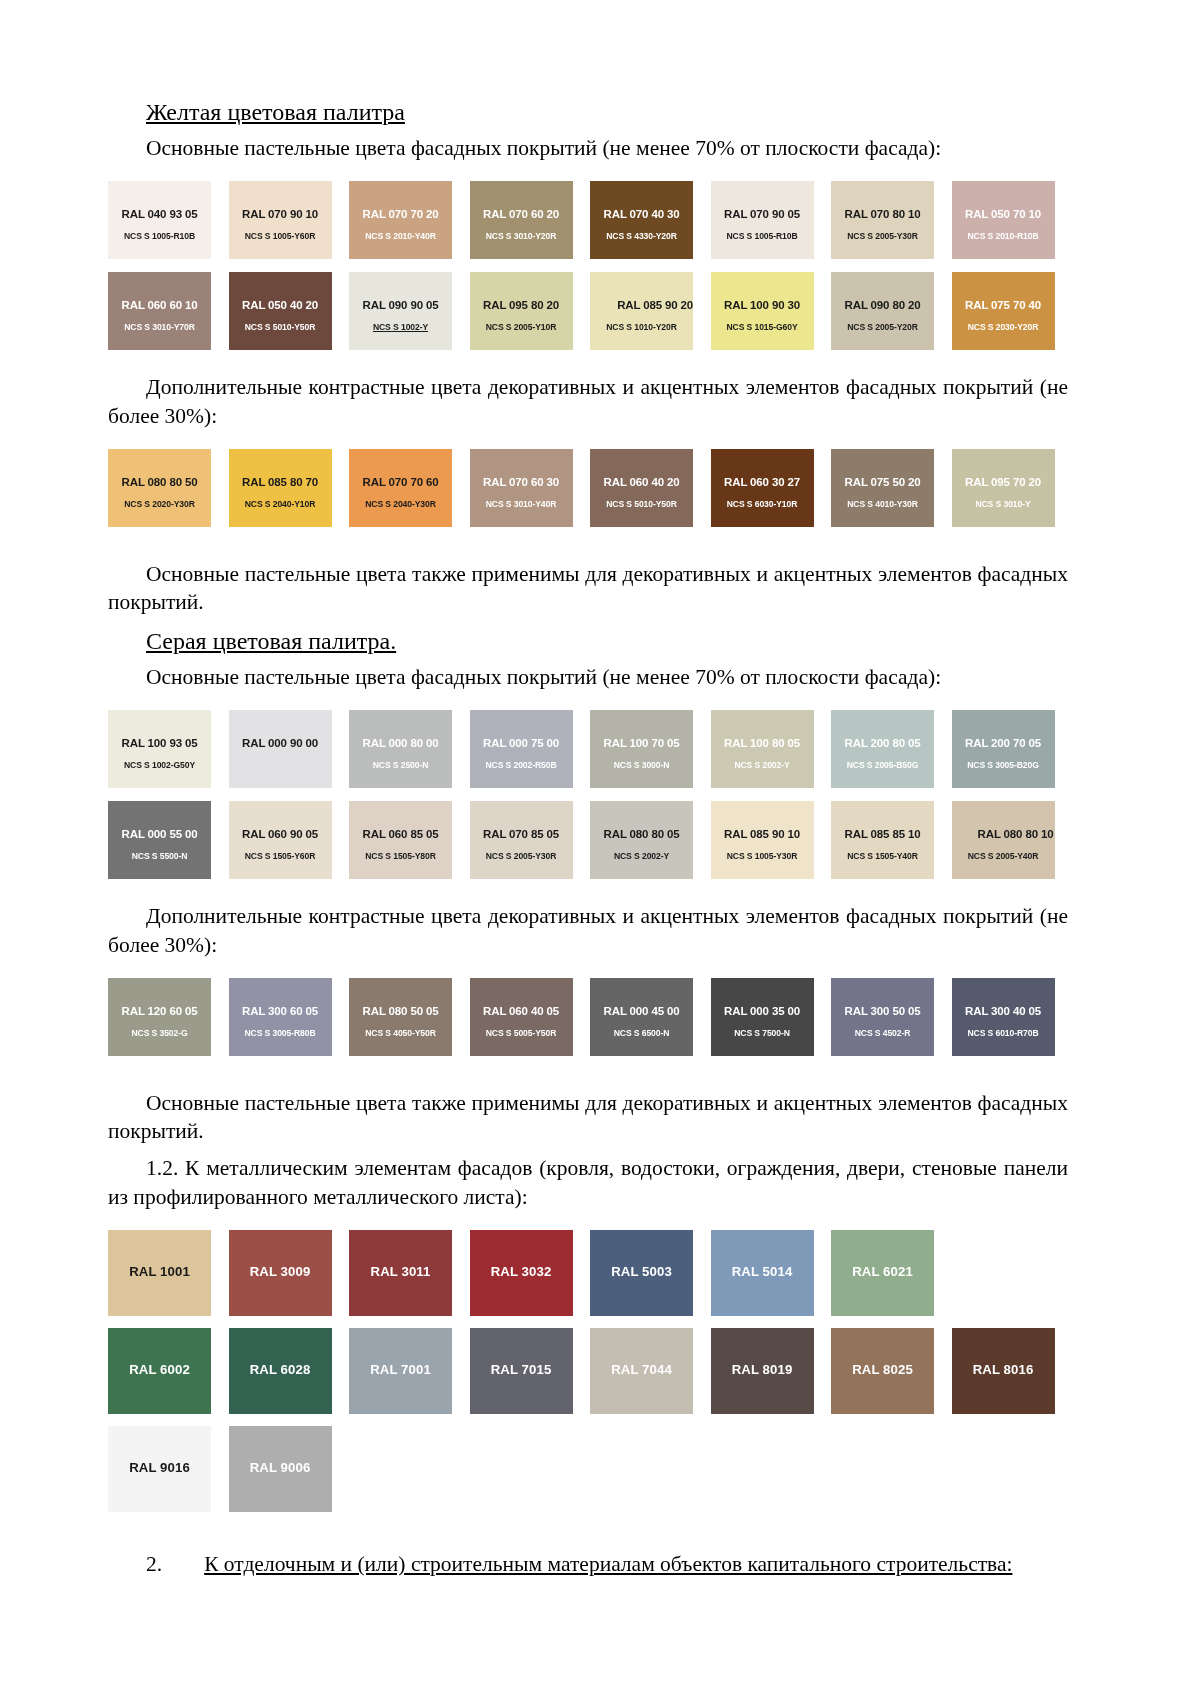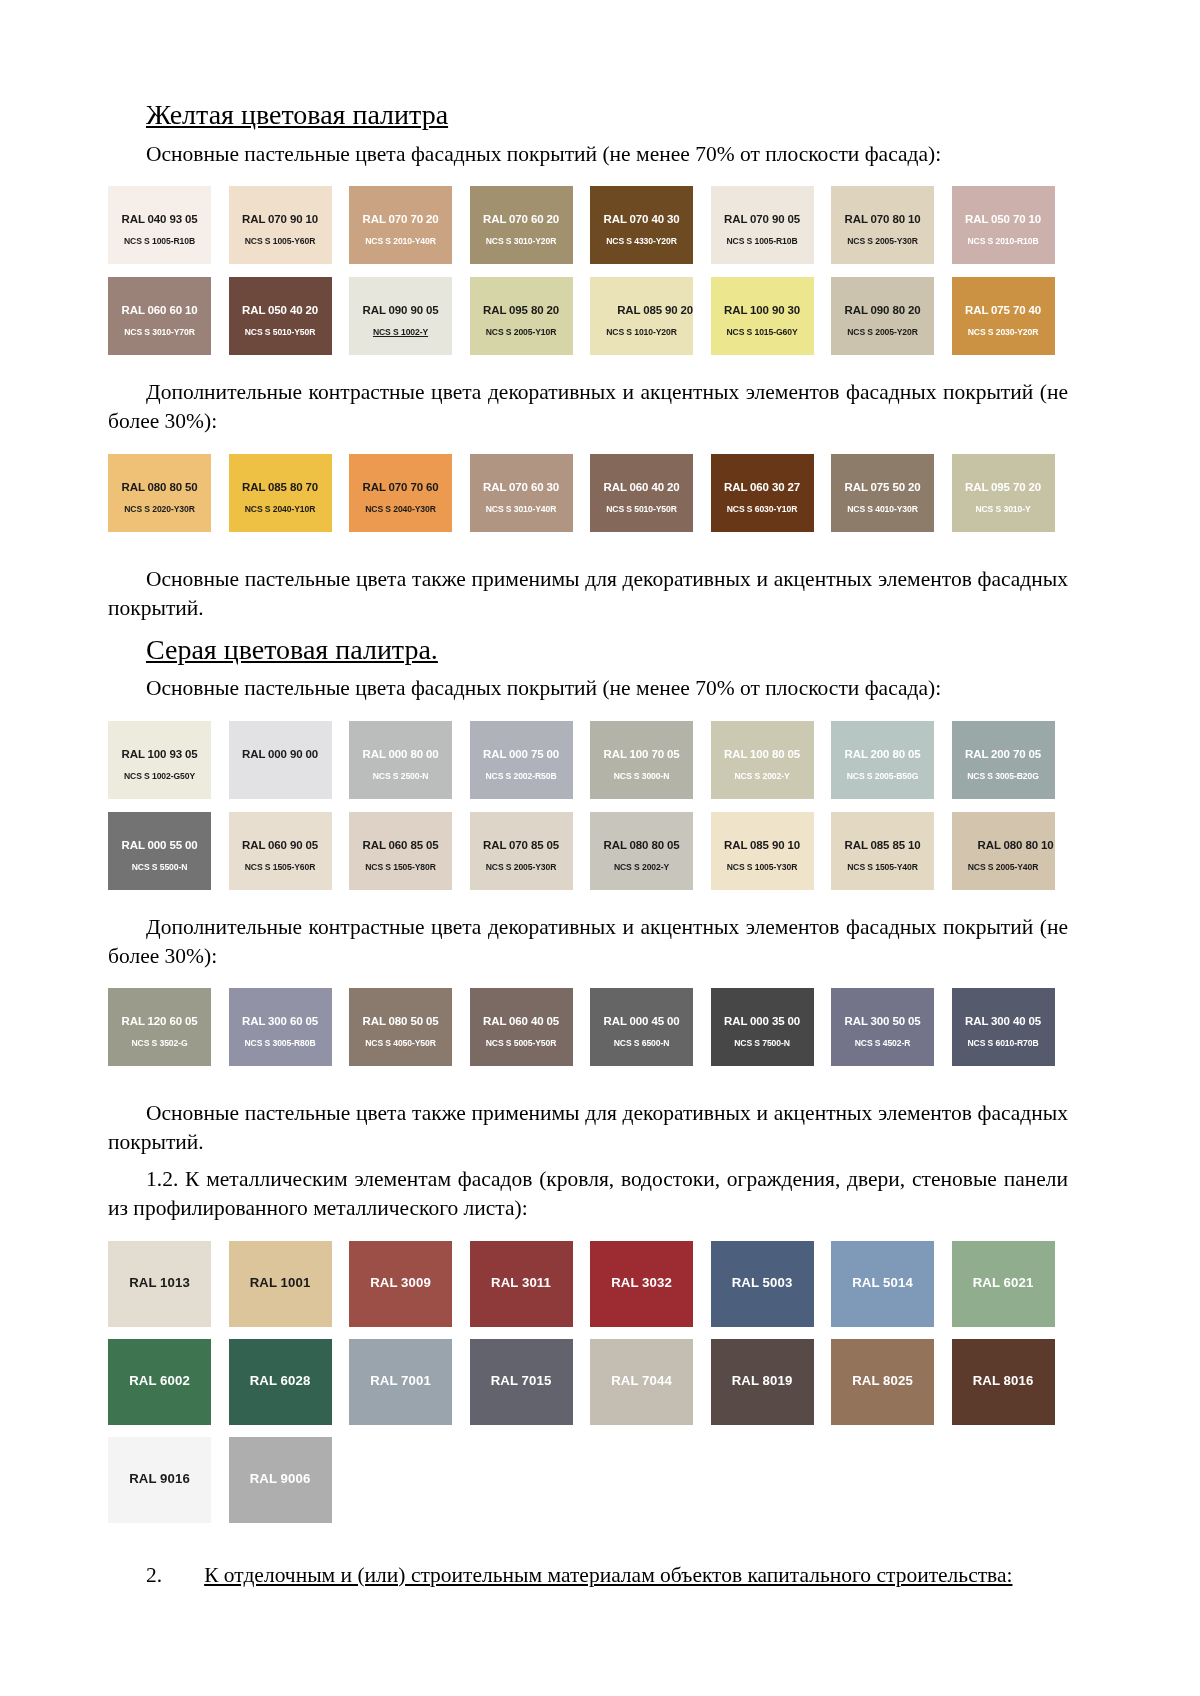--- a/index.html
+++ b/index.html
@@ -23,21 +23,21 @@
     padding: 0;
     box-sizing: border-box;
   }
   .content {
     position: absolute;
     left: 108px;
     top: 96px;
     width: 960px;
   }
   .heading-underline {
-    font-size: 28px;
+    font-size: 24px;
     line-height: 1.34;
     text-decoration: underline;
     text-indent: 38px;
     margin: 0 0 6px 0;
     white-space: nowrap;
   }
   .para {
     font-size: 21.5px;
     line-height: 1.34;
     text-align: justify;
@@ -350,23 +350,20 @@
 
     <div class="spacer-md"></div>
 
     <div class="para">Основные пастельные цвета также применимы для декоративных и акцентных элементов фасадных покрытий.</div>
 
     <div class="para-num">1.2. К металлическим элементам фасадов (кровля, водостоки, ограждения, двери, стеновые панели из профилированного металлического листа):</div>
 
     <div class="spacer-sm"></div>
 
     <div class="swatch-row metal-row">
-        <div class="swatch metal" style="background: rgb(227, 220, 208);">
-          <div class="ral" style="color: rgb(26, 26, 26);">RAL 1013</div>
-        </div>
         <div class="swatch metal" style="background: rgb(220, 196, 155);">
           <div class="ral" style="color: rgb(26, 26, 26);">RAL 1001</div>
         </div>
         <div class="swatch metal" style="background: rgb(155, 79, 71);">
           <div class="ral" style="color: rgb(255, 255, 255);">RAL 3009</div>
         </div>
         <div class="swatch metal" style="background: rgb(143, 58, 58);">
           <div class="ral" style="color: rgb(255, 255, 255);">RAL 3011</div>
         </div>
         <div class="swatch metal" style="background: rgb(156, 43, 50);">

